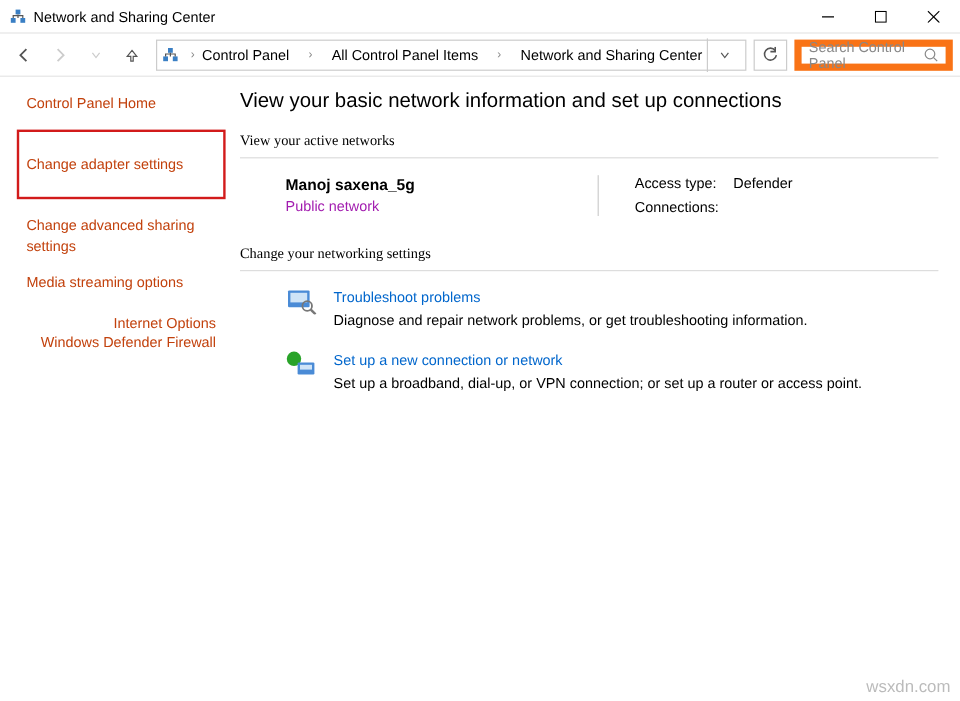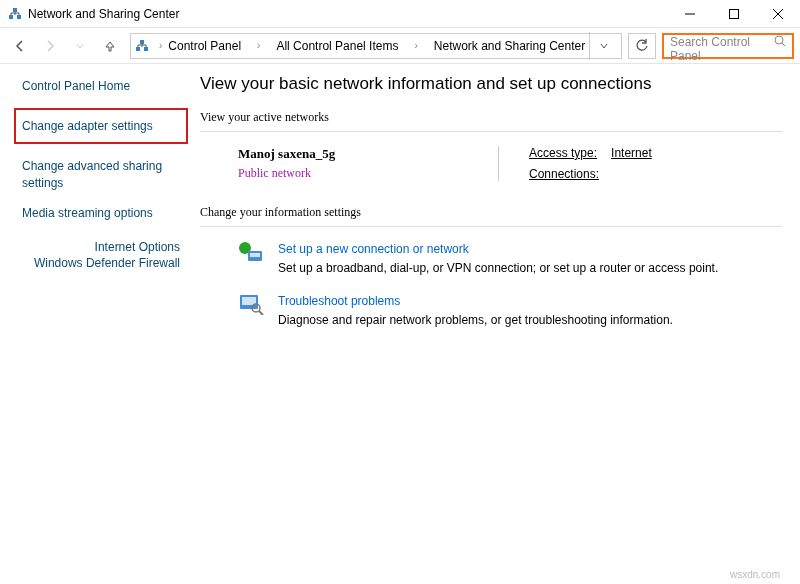--- a/index.html
+++ b/index.html
@@ -61,44 +61,44 @@
     margin: 0 4px;
     gap: 2px;
   }
   .breadcrumb .bc-icon { margin-right: 4px; display: inline-flex; }
   .breadcrumb .sep { color: #888; margin: 0 4px; font-size: 10px; }
   .breadcrumb .crumb { color: #000; white-space: nowrap; }
   .breadcrumb-wrap { display:flex; flex:1; align-items:center;gap:12px; }
   .dropdown-btn { border-left: 1px solid #ccc; }
   .search {
     width: 132px; height: 26px;
-    border: 2px solid #f97316;
-    display: flex; 
+    border: 6px solid #f97316;
+    display: flex; align-items: center;
     padding: 0 6px;
     color: #888;
     margin-left: 4px;
   }
   .search span { flex:1; }
   .search svg { width: 12px; height: 12px; }
 
   .content {
     display: flex;
     height: calc(584px - 28px - 36px);
   }
   .sidebar {
     width: 190px;
     padding: 14px 10px 10px 22px;
     display: flex;
     flex-direction: column;
     gap: 14px;
   }
-  .link { color: #0c4a6e; cursor: pointer; line-height: 1.35; }
+  .link { color: #c2410c; cursor: pointer; line-height: 1.35; }
   .highlight-box {
     border: 2.5px solid #d21b1b;
-    padding: 8px 6px;
+    padding: 19px 6px;
     margin-left: -8px;
     margin-right: -8px;
   }
   .see-also {
     margin-top: auto;
     padding-top: 20px;
     color: #666;
   }
   .see-also-block { display:flex; flex-direction:column; gap:0; margin-top: 4px; text-align: right; }
 
@@ -118,42 +118,42 @@
     font-family: Liberation Serif, serif;
   }
   .hr { border: none; border-top: 1px solid #ddd; margin: 4px 0 14px 0; }
 
   .active-net {
     display: flex;
     margin-left: 38px;
     margin-bottom: 24px;
     gap: 30px;
   }
-  .active-net .left { flex: 0 0 230px; font-family: Liberation Serif, serif; }
+  .active-net .left { flex: 0 0 230px; }
   .divider { width: 1px; background: #ccc; }
   .net-name { font-weight: 600; font-size: 13px; }
   .net-type { margin-top: 4px; color: #a21caf; }
-  .right-grid { display:grid; grid-template-columns: auto auto; column-gap: 12px; row-gap: 6px; align-items:center;text-decoration:underline; }
+  .right-grid { display:grid; grid-template-columns: auto auto; column-gap: 12px; row-gap: 6px; align-items:center; }
   .sig-icon { display:inline-flex; vertical-align:middle; margin-right:3px; }
 
   .net-item {
     display: flex;
     margin-left: 38px;
     gap: 14px;
     margin-bottom: 18px;
   }
   .net-item .icon { width: 26px; flex-shrink:0; }
   .net-item .text-block .title { color: #0066cc; margin-bottom: 4px; }
   .net-item .text-block .desc { color: #000; }
 
   .watermark {
     position: absolute;
     bottom: 4px;
-    right: 20px;
-    font-size: 10px;
+    right: 8px;
+    font-size: 14px;
     color: #bbb;
   }
 </style>
 </head>
 <body>
 
 <div class="titlebar">
   <span class="app-icon">
     <svg width="14" height="14" viewBox="0 0 14 14">
         <rect x="1" y="8" width="4" height="4" fill="#3a7fc4"></rect>
@@ -267,52 +267,52 @@
     <hr class="hr">
 
     <div class="active-net">
       <div class="left">
         <div class="net-name">Manoj saxena_5g</div>
         <div class="net-type">Public network</div>
       </div>
       <div class="divider"></div>
       <div class="right-grid">
         <div>Access type:</div>
-        <div>Internet</div>
+        <div>Defender</div>
         <div>Connections:</div>
       </div>
     </div>
 
-    <div class="section-label">Change your information settings</div>
+    <div class="section-label">Change your networking settings</div>
     <hr class="hr">
-
-    <div class="net-item">
-      <div class="icon">
-        <svg width="26" height="22" viewBox="0 0 26 22">
-            <circle cx="7" cy="7" r="6" fill="#29a329"></circle>
-            <rect x="10" y="10" width="14" height="10" rx="1" fill="#4a8bd6"></rect>
-            <rect x="12" y="12" width="10" height="4" fill="#cfe4f7"></rect>
-          </svg>
-      </div>
-      <div class="text-block">
-        <div class="title link">Set up a new connection or network</div>
-        <div class="desc">Set up a broadband, dial-up, or VPN connection; or set up a router or access point.</div>
-      </div>
-    </div>
 
     <div class="net-item">
       <div class="icon">
         <svg width="26" height="22" viewBox="0 0 26 22">
             <rect x="2" y="2" width="18" height="14" rx="1" fill="#4a8bd6"></rect>
             <rect x="4" y="4" width="14" height="8" fill="#cfe4f7"></rect>
             <circle cx="18" cy="15" r="4" fill="none" stroke="#777" stroke-width="1.5"></circle>
             <line x1="21" y1="18" x2="25" y2="22" stroke="#777" stroke-width="2"></line>
           </svg>
       </div>
       <div class="text-block">
         <div class="title link">Troubleshoot problems</div>
         <div class="desc">Diagnose and repair network problems, or get troubleshooting information.</div>
       </div>
     </div>
+
+    <div class="net-item">
+      <div class="icon">
+        <svg width="26" height="22" viewBox="0 0 26 22">
+            <circle cx="7" cy="7" r="6" fill="#29a329"></circle>
+            <rect x="10" y="10" width="14" height="10" rx="1" fill="#4a8bd6"></rect>
+            <rect x="12" y="12" width="10" height="4" fill="#cfe4f7"></rect>
+          </svg>
+      </div>
+      <div class="text-block">
+        <div class="title link">Set up a new connection or network</div>
+        <div class="desc">Set up a broadband, dial-up, or VPN connection; or set up a router or access point.</div>
+      </div>
+    </div>
   </div>
 </div>
 
 <div class="watermark">wsxdn.com</div>
 
 </body></html>

